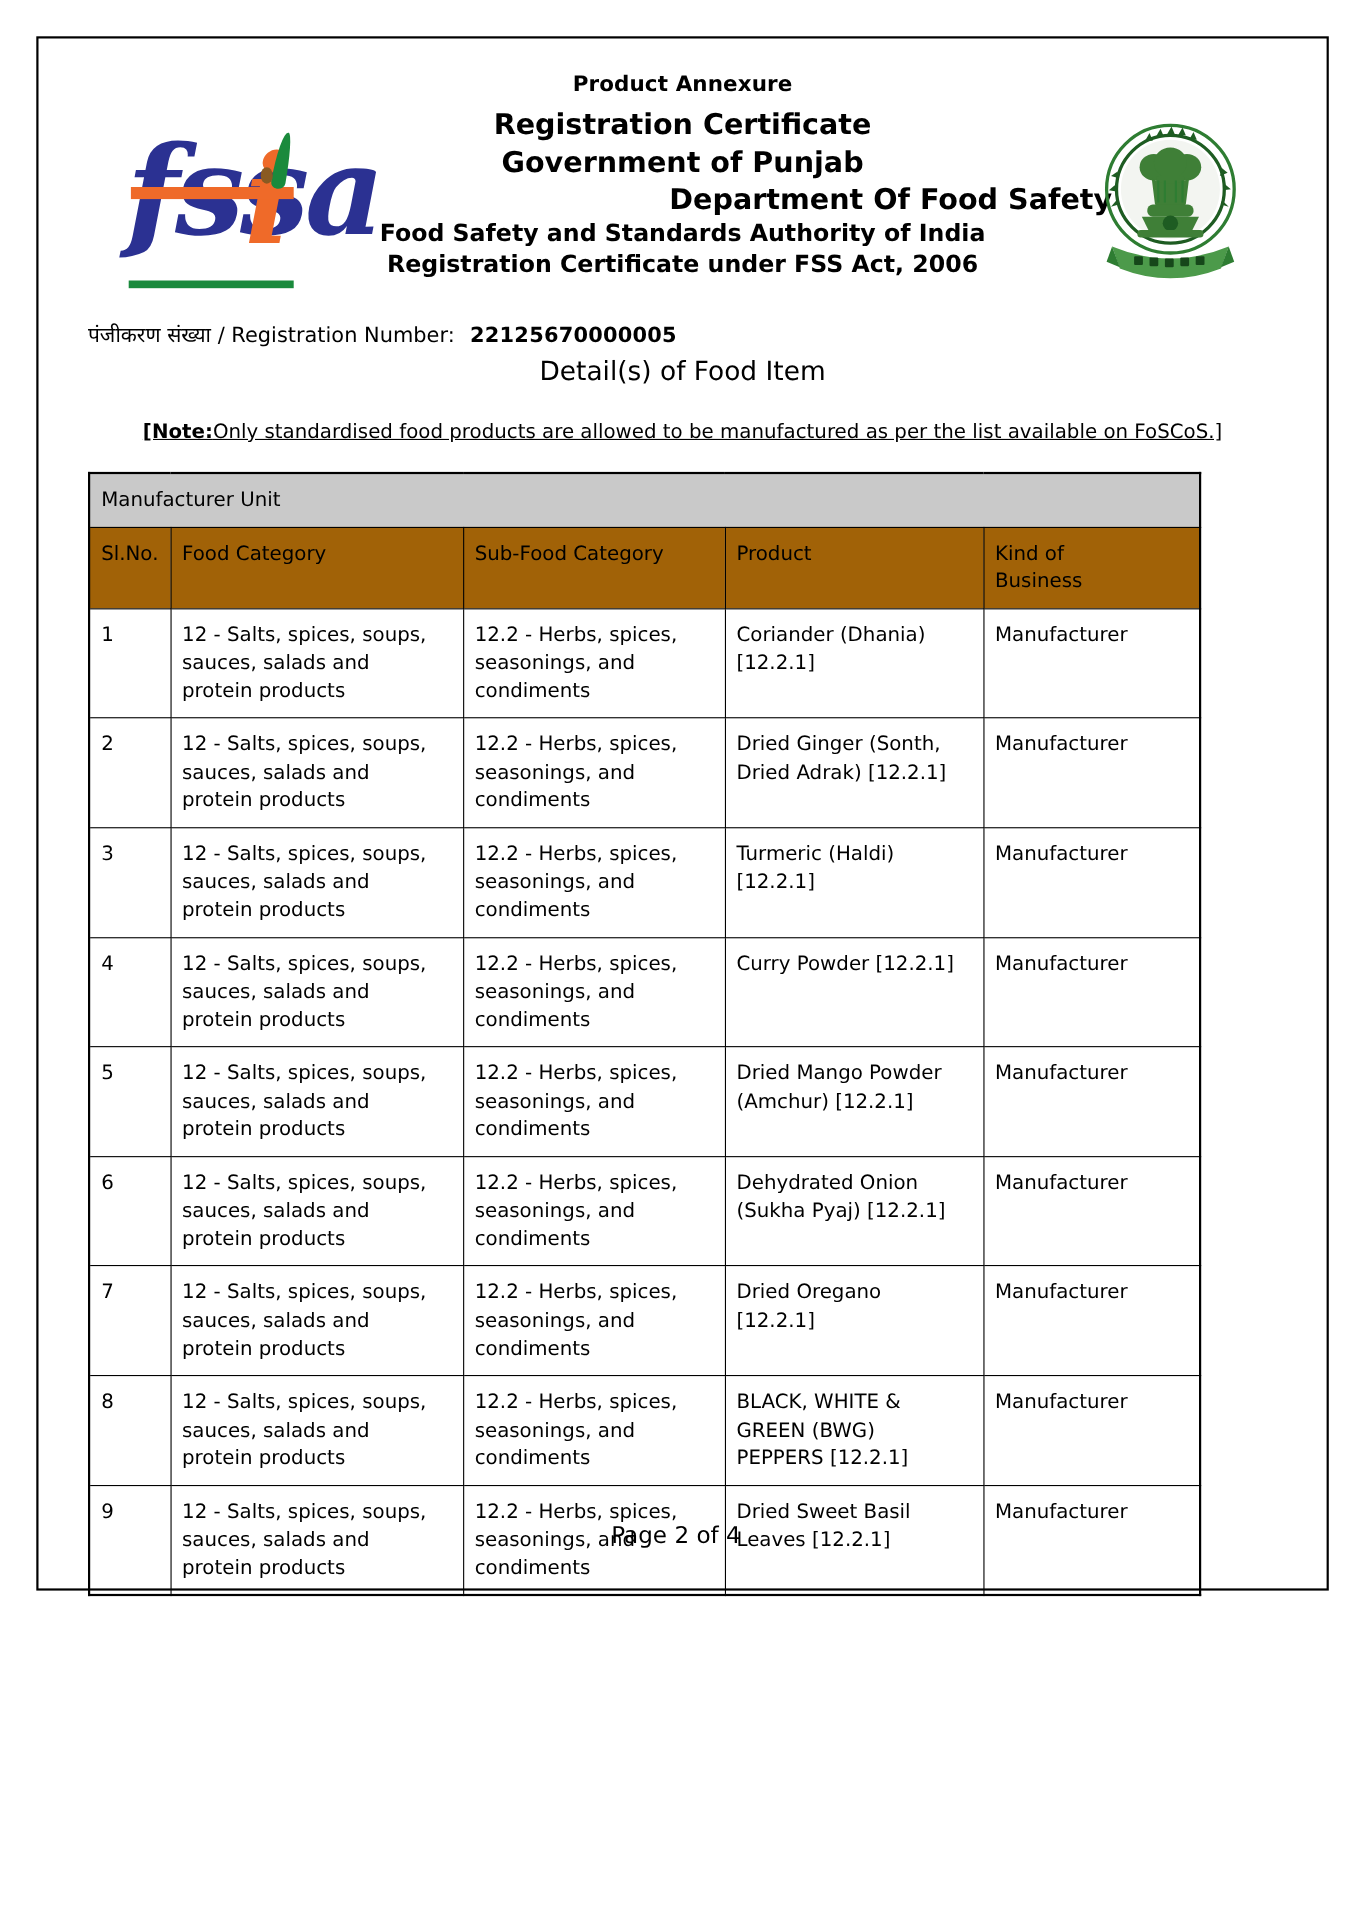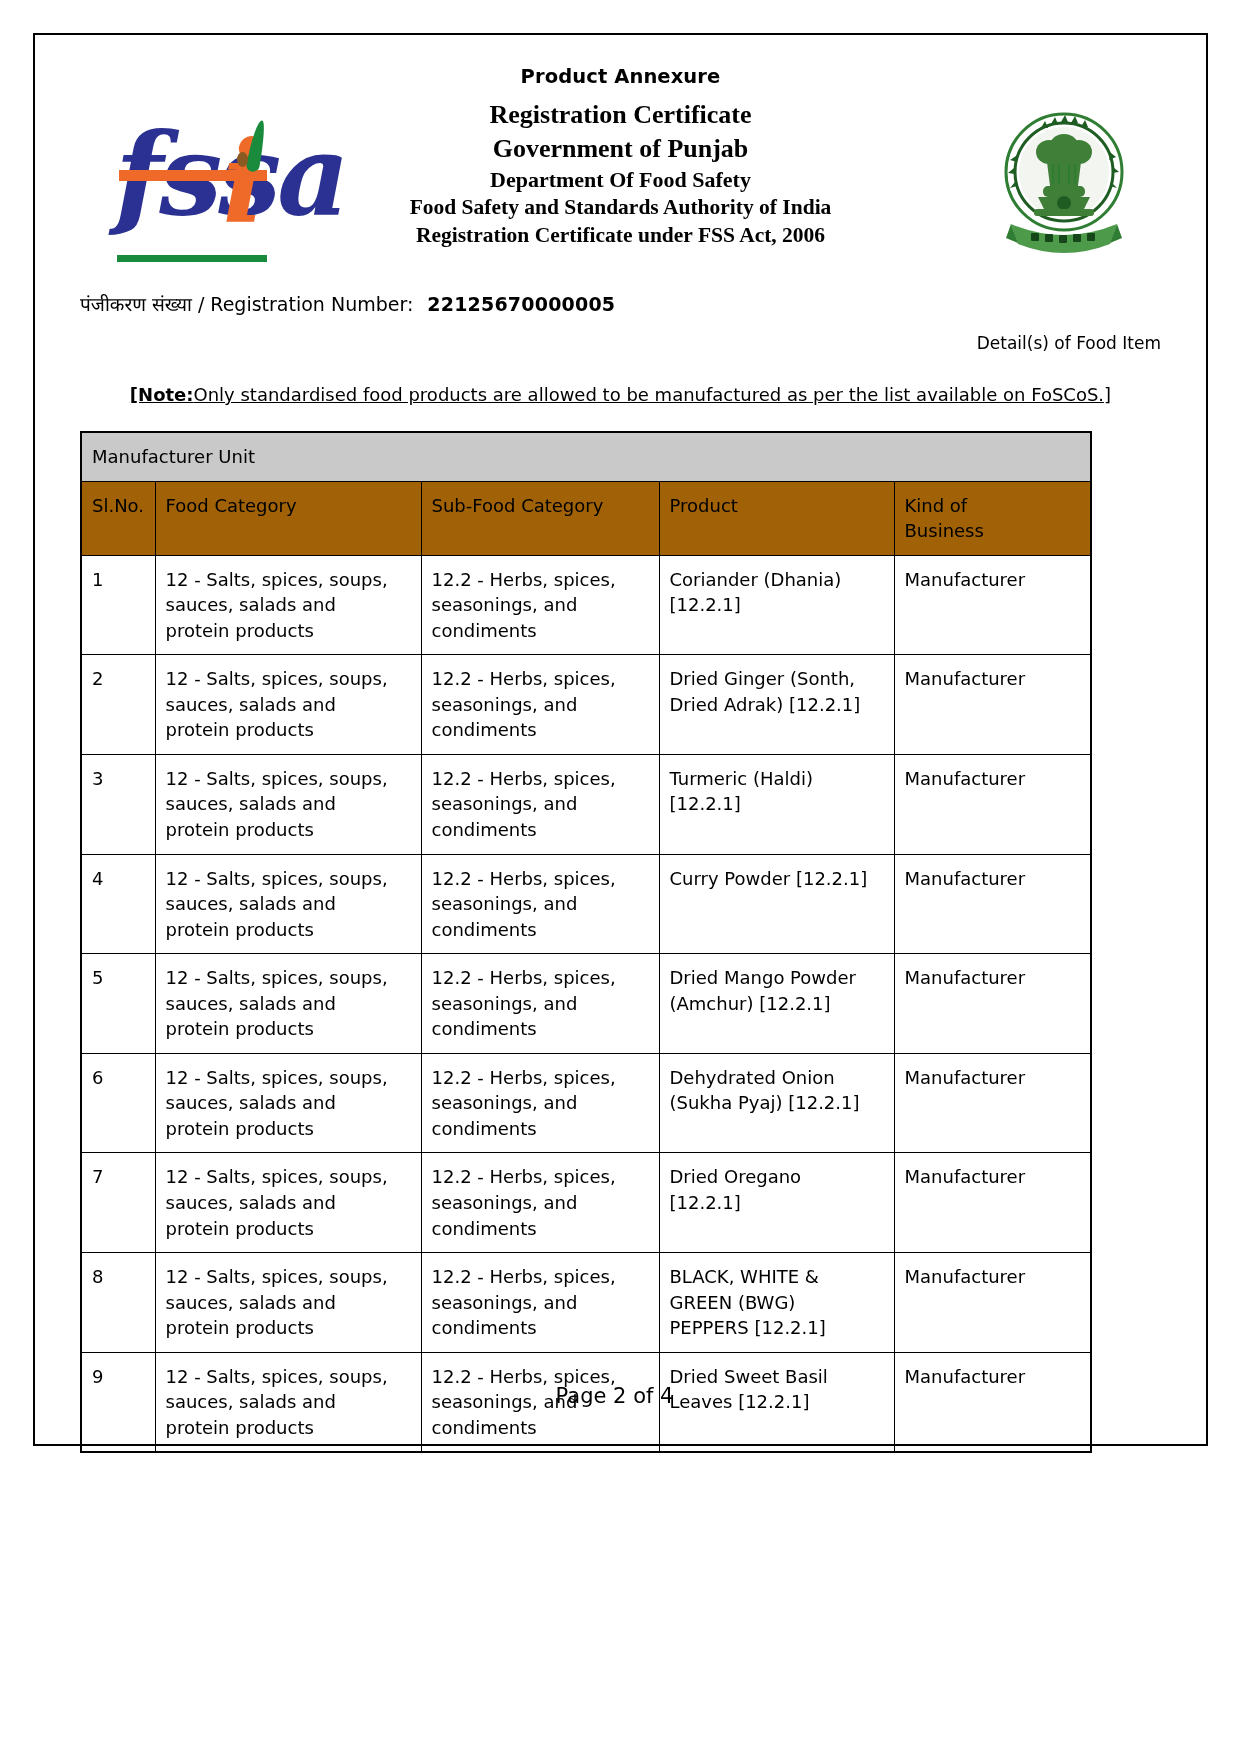--- a/index.html
+++ b/index.html
@@ -44,29 +44,28 @@
 
   .header-row {
     position: relative;
     margin-top: 10px;
     min-height: 180px;
   }
 
   .title-block {
     text-align: center;
     padding: 0 150px;
-    font-family: Liberation Serif, serif;
   }
   .title-block .t-line {
     font-weight: bold;
     line-height: 1.30;
   }
   .t1 { font-size: 26px; }
   .t2 { font-size: 26px; }
-  .t3 { font-size: 22px; }
+  .t3 { font-size: 26px; text-align: right; }
   .t4 { font-size: 21.5px; }
   .t5 { font-size: 21.5px; }
 
   
   .fssai-logo {
     position: absolute;
     left: 35px;
     top: 10px;
     width: 160px;
     height: 160px;
@@ -142,23 +141,23 @@
   .reg-no-line {
     font-size: 19px;
     margin-top: 13px;
   }
   .reg-no-line .reg-val {
     font-weight: bold;
     margin-left: 14px;
     letter-spacing: .2px;
   }
   .detail-line {
-    text-align: right;
-    font-size: 17px;
-    margin-top: 16px;
+    text-align: center;
+    font-size: 24px;
+    margin-top: 6px;
   }
 
   .note-line {
     text-align: center;
     font-size: 18px;
     margin-top: 31px;
     padding: 0 8px;
     text-decoration: underline;
   }
   .note-line b { font-weight: bold; }

